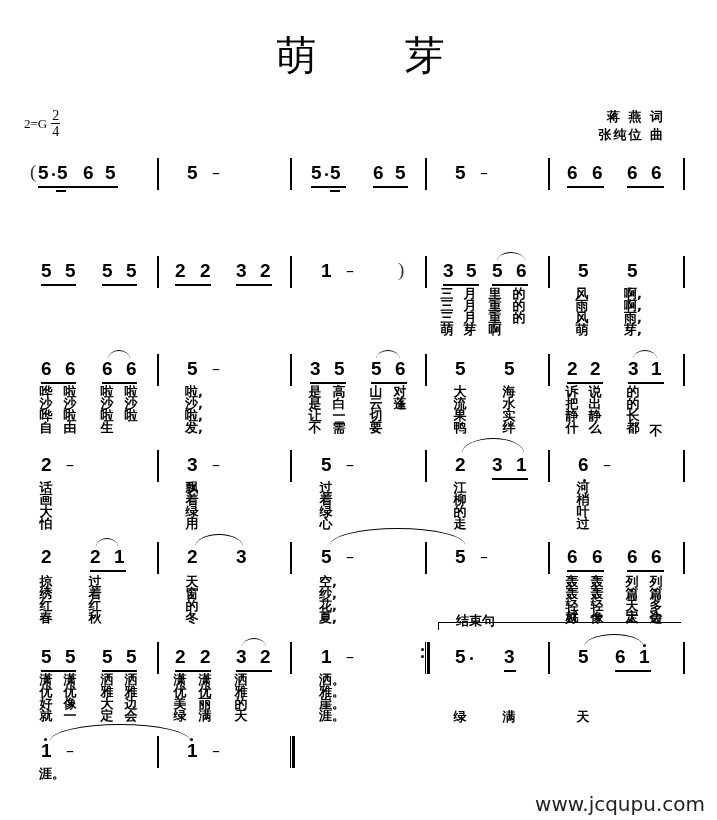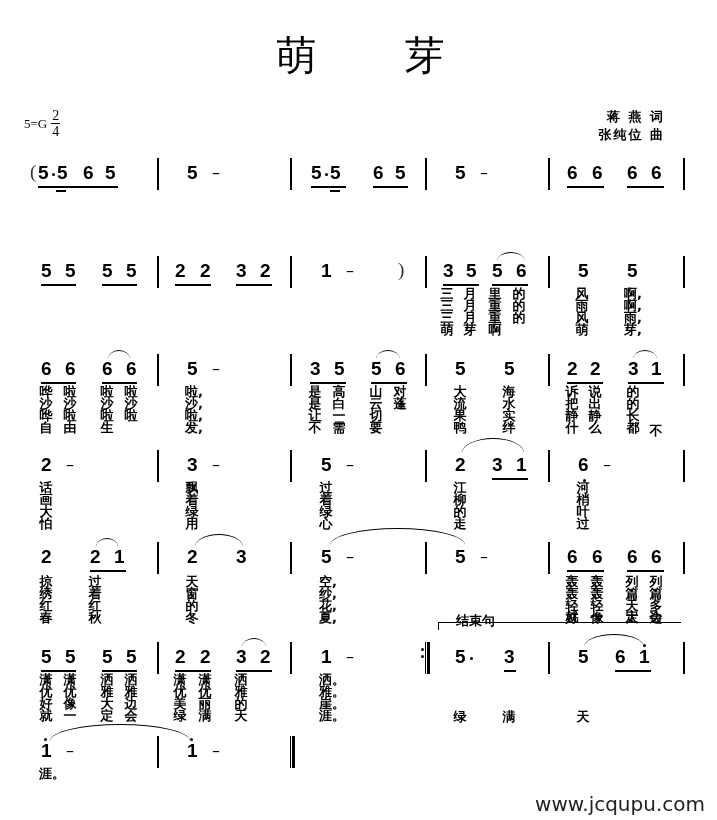--- a/index.html
+++ b/index.html
@@ -29,21 +29,21 @@
   .watermark { position:absolute; right:12px; bottom:4px; font-size:20px; color:#222; font-family:"DejaVu Sans", sans-serif; }
   .rdots { position:absolute; }
   .rdots i { display:block; width:3px; height:3px; background:#000; border-radius:50%; margin:4px 0; }
 </style>
 </head>
 <body>
 
 <div class="title">萌 芽</div>
 
 <div class="key">
-  <span>5=G</span>
+  <span>2=G</span>
   <span class="frac">
     <span class="n">2</span>
     <span>4</span>
   </span>
 </div>
 
 <div class="credits">
   <div>蒋 燕 词</div>
   <div>张纯位 曲</div>
 </div>

